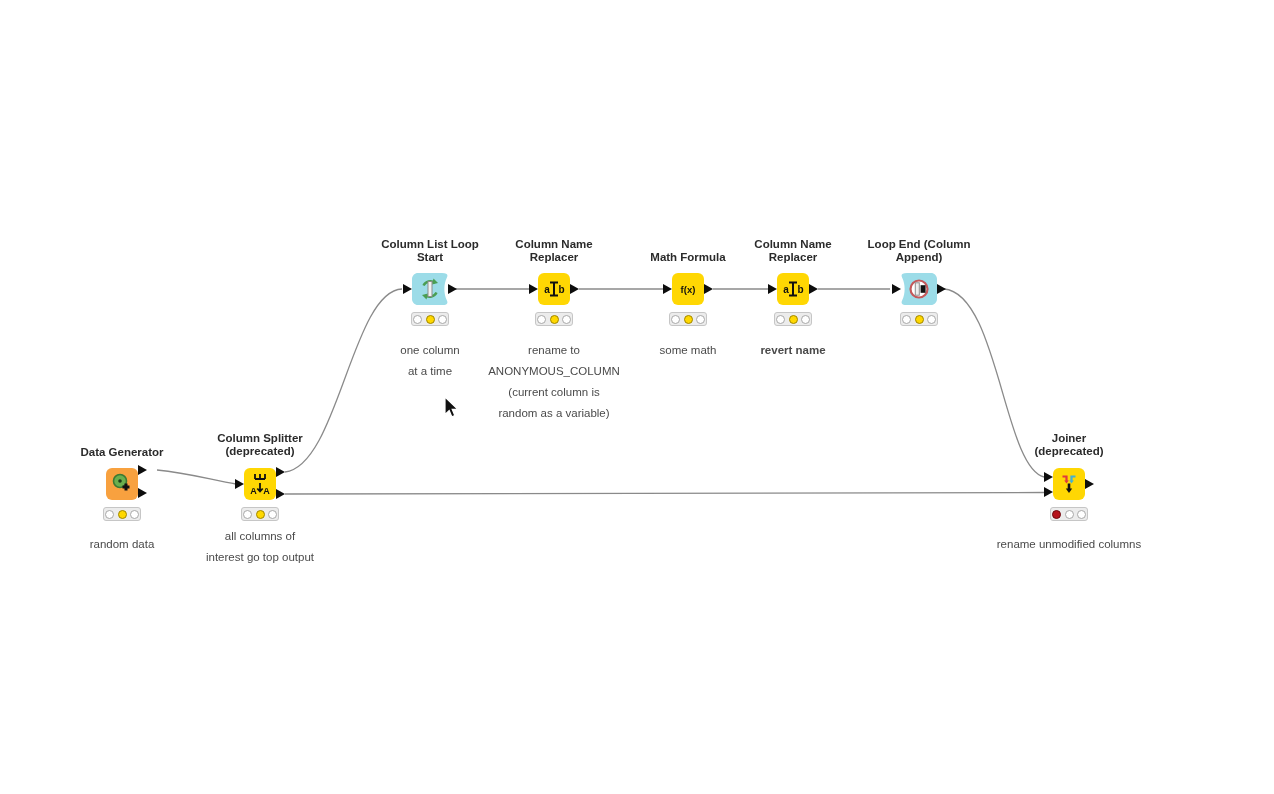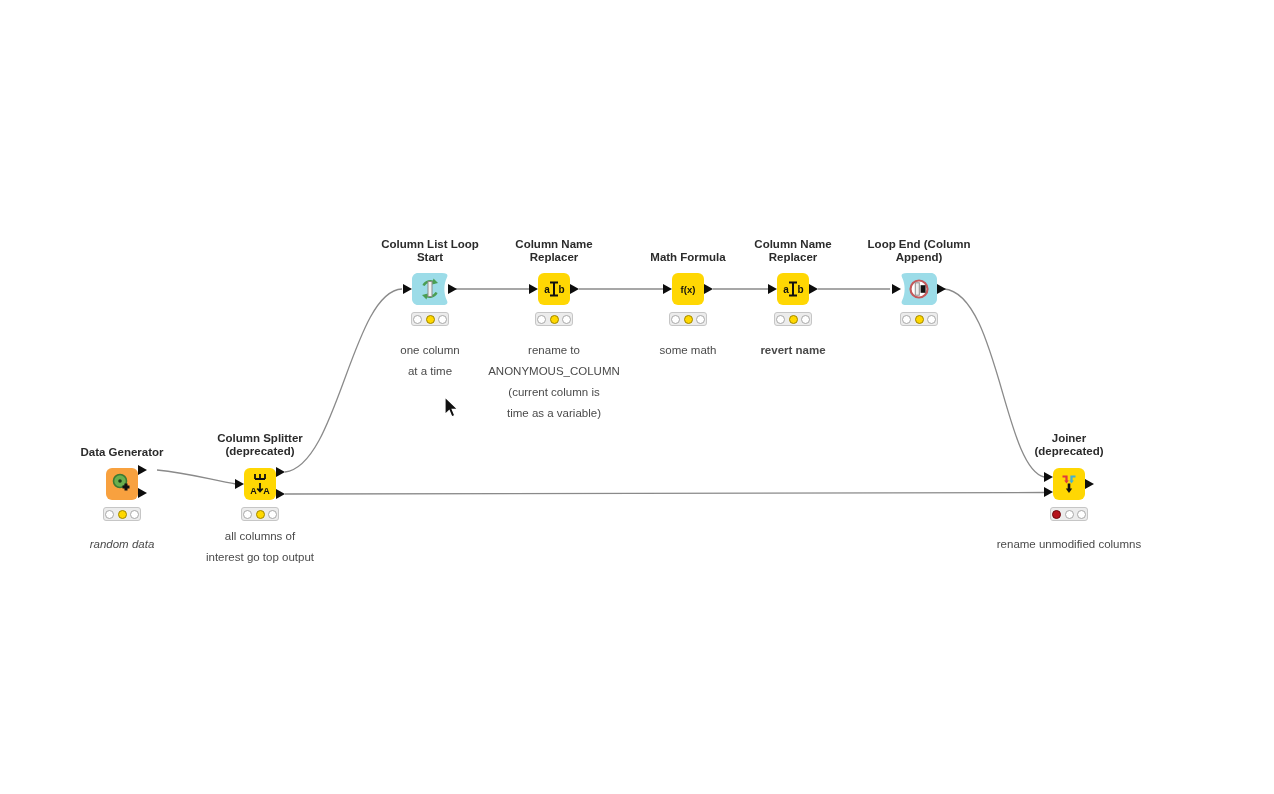--- a/index.html
+++ b/index.html
@@ -53,21 +53,21 @@
       <circle cx="14" cy="13" r="1.8" fill="#1c3b17"></circle>
       <path d="M20,15.5 v7 M16.5,19 h7" stroke="#111" stroke-width="3"></path>
     </svg>
     <div class="port" style="left:32px;top:-3px;"></div>
     <div class="port" style="left:32px;top:20px;"></div>
     <div class="traffic" data-state="yellow">
         <i></i>
         <i></i>
         <i></i>
       </div>
-    <div class="ncaption" style="top:66px;font-style:italic;">random data</div>
+    <div class="ncaption" style="top:66px;">random data</div>
   </div>
 
   <div class="node-group" style="left:244px;top:468px;">
     <div class="nlabel" style="top:-36px;">Column Splitter
 (deprecated)</div>
     <div class="nbody yellow"></div>
     <svg class="nicon" viewBox="0 0 32 32">
       <path d="M11,6 v5 M16,6 v5 M21,6 v5 M11,11 h10" stroke="#111" stroke-width="1.8" fill="none"></path>
       <text x="9.5" y="26" font-size="9" font-weight="bold" fill="#111" text-anchor="middle" font-family="Liberation Sans,sans-serif">A</text>
       <text x="22.5" y="26" font-size="9" font-weight="bold" fill="#111" text-anchor="middle" font-family="Liberation Sans,sans-serif">A</text>
@@ -121,21 +121,21 @@
     <div class="port" style="left:-9px;top:11px;"></div>
     <div class="port" style="left:32px;top:11px;"></div>
     <div class="traffic" data-state="yellow">
         <i></i>
         <i></i>
         <i></i>
       </div>
     <div class="ncaption" style="top:67px;">rename to
 ANONYMOUS_COLUMN
 (current column is
-time as a variable)</div>
+random as a variable)</div>
   </div>
 
   <div class="node-group" style="left:672px;top:273px;text-decoration:underline;">
     <div class="nlabel" style="top:-22px;">Math Formula</div>
     <div class="nbody yellow"></div>
     <svg class="nicon" viewBox="0 0 32 32">
       <text x="16" y="19.5" font-size="9.5" font-weight="bold" fill="#111" text-anchor="middle" font-family="Liberation Sans,sans-serif">f(x)</text>
     </svg>
     <div class="port" style="left:-9px;top:11px;"></div>
     <div class="port" style="left:32px;top:11px;"></div>

